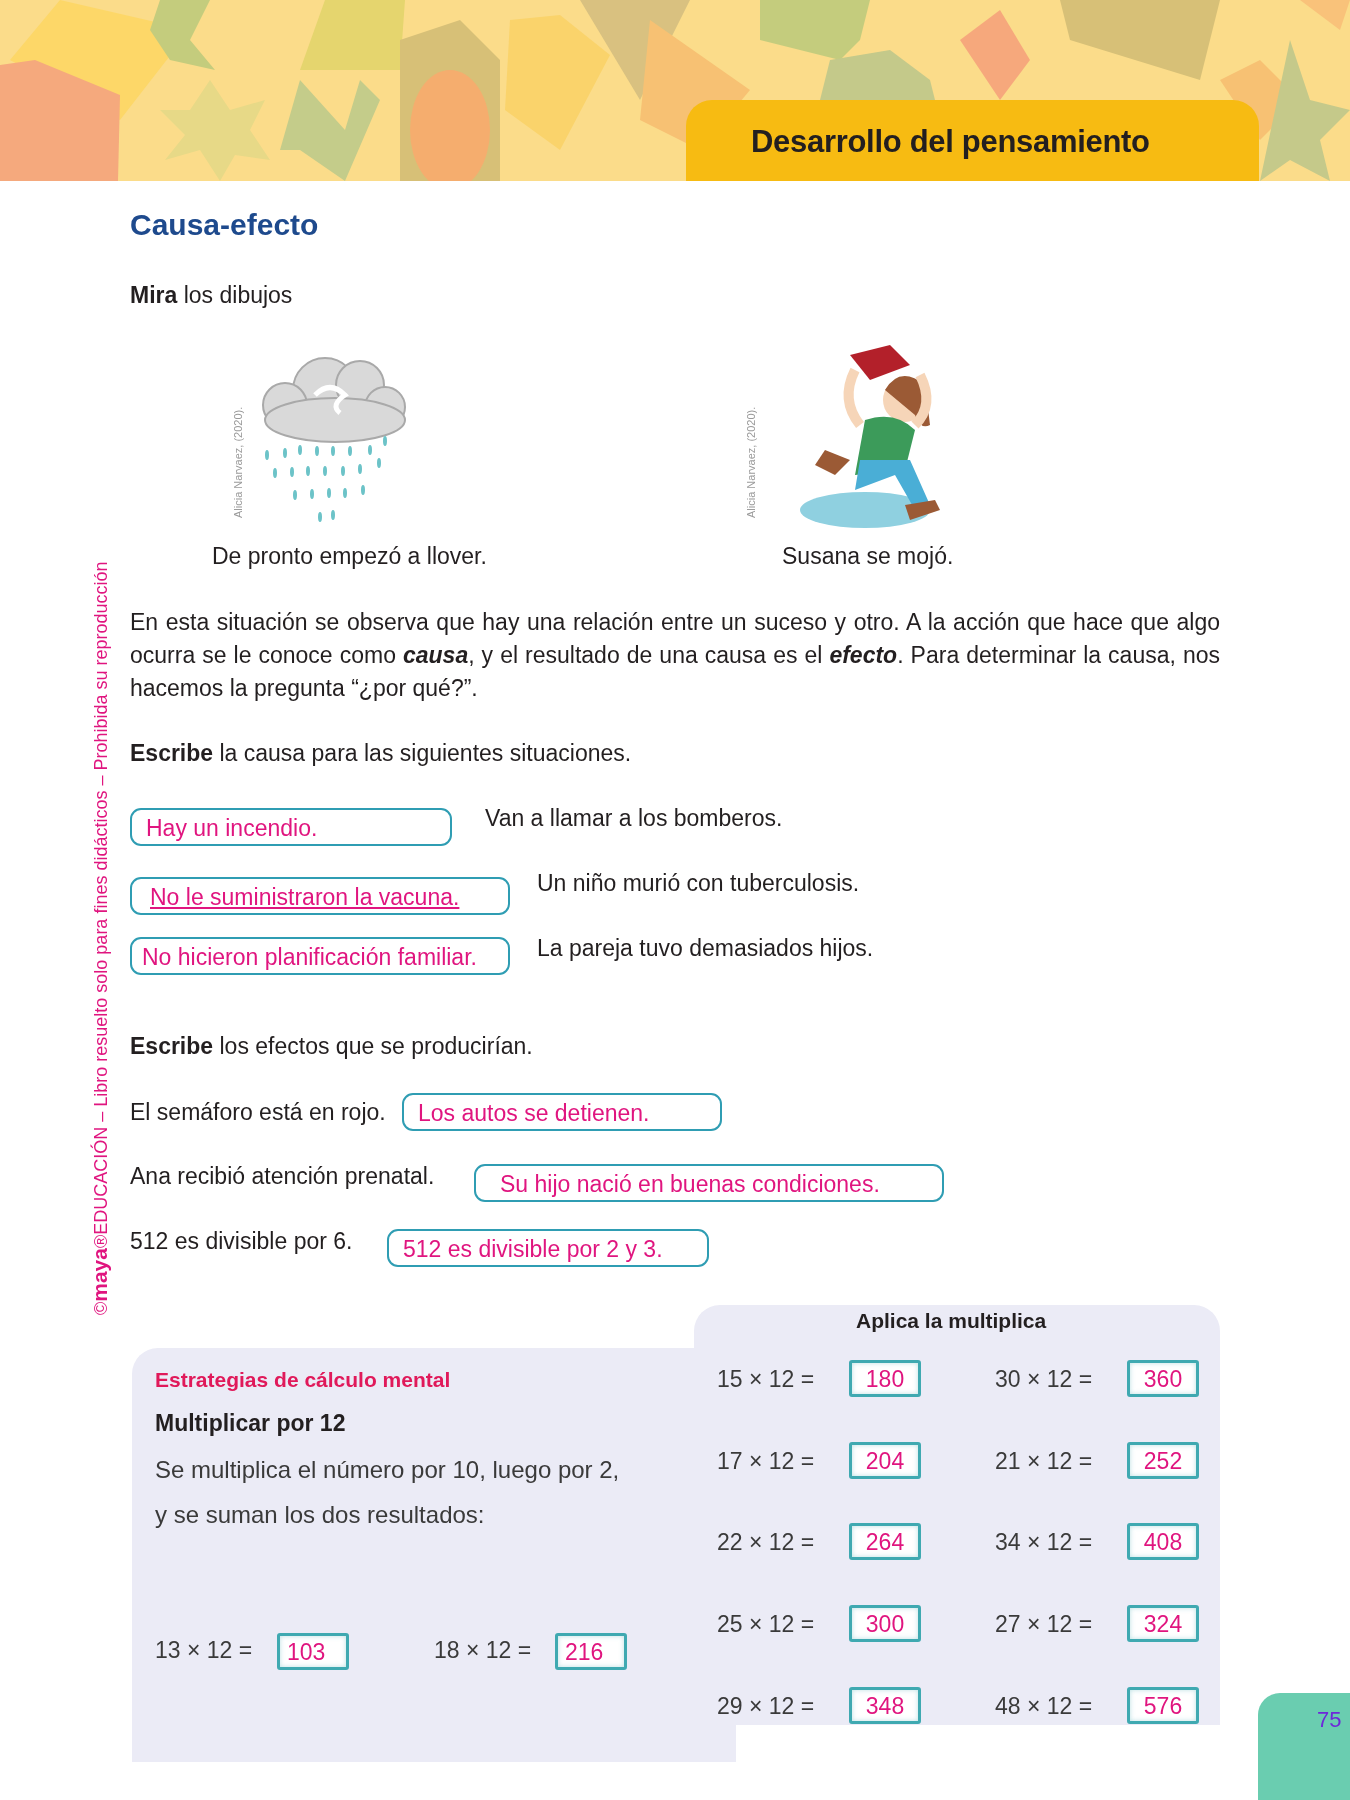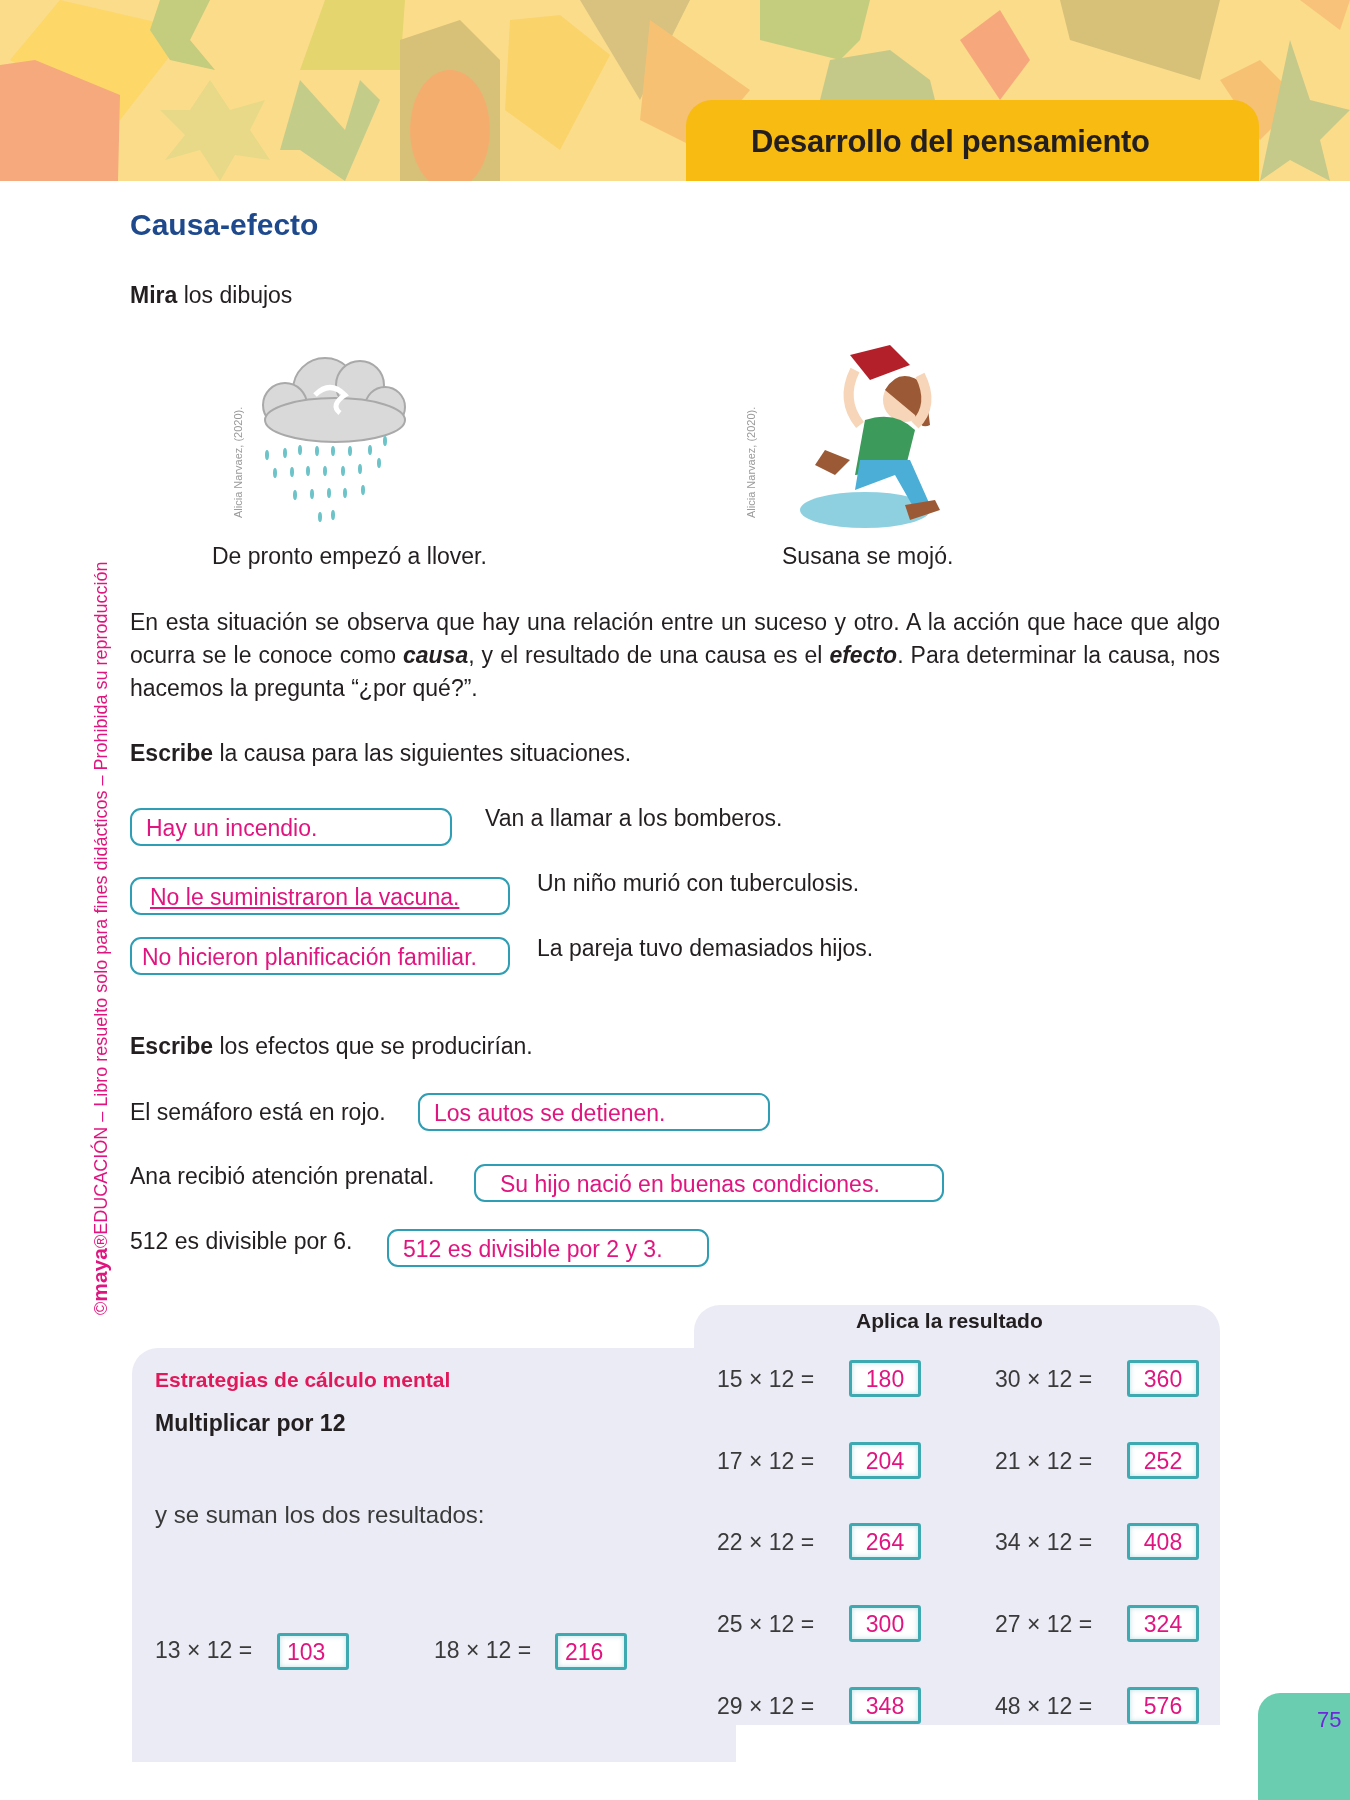--- a/index.html
+++ b/index.html
@@ -153,51 +153,52 @@
 <div class="answer-box" style="left:130px; top:937px; width:380px;">
     <span style="left:10px;">No hicieron planificación familiar.</span>
   </div>
 <div class="txt" style="left:537px; top:935px;">La pareja tuvo demasiados hijos.</div>
 
 <div class="txt" style="left:130px; top:1033px;">
   <b>Escribe</b><span> los efectos que se producirían.</span>
 </div>
 
 <div class="txt" style="left:130px; top:1099px;">El semáforo está en rojo.</div>
-<div class="answer-box" style="left:418px; top:1093px; width:352px;">
+<div class="answer-box" style="left:402px; top:1093px; width:320px;">
     <span>Los autos se detienen.</span>
   </div>
 
 <div class="txt" style="left:130px; top:1163px;">Ana recibió atención prenatal.</div>
 <div class="answer-box" style="left:474px; top:1164px; width:470px;">
     <span style="left:24px;">Su hijo nació en buenas condiciones.</span>
   </div>
 
 <div class="txt" style="left:130px; top:1228px;">512 es divisible por 6.</div>
 <div class="answer-box" style="left:387px; top:1229px; width:322px;">
     <span>512 es divisible por 2 y 3.</span>
   </div>
 
 <div class="panel panel-left">
   <div class="p-head" style="left:23px; top:20px; font-size:21px; color:#e0195a;">Estrategias de cálculo mental</div>
   <div class="p-head" style="left:23px; top:62px; font-size:23px; color:#231f20;">Multiplicar por 12</div>
+  <div class="calc" style="left:23px; top:108px; font-size:24px;">Se multiplica el número por 10, luego por 2,</div>
   <div class="calc" style="left:23px; top:153px; font-size:24px;">y se suman los dos resultados:</div>
 
   <div class="calc" style="left:23px; top:289px;">13 × 12 =</div>
   <div class="num-box left-align" style="left:145px; top:285px;">
       <span>103</span>
     </div>
   <div class="calc" style="left:302px; top:289px;">18 × 12 =</div>
   <div class="num-box left-align" style="left:423px; top:285px;">
       <span>216</span>
     </div>
 </div>
 
 <div class="panel panel-right">
-  <div class="p-head" style="left:162px; top:4px; font-size:21px; color:#231f20;">Aplica la resultado</div>
+  <div class="p-head" style="left:162px; top:4px; font-size:21px; color:#231f20;">Aplica la multiplica</div>
   <div id="apply-grid">
       <div class="calc" style="left: 23px; top: 61px;">15 ×  12 =</div>
       <div class="num-box" style="left: 155px; top: 55px;">
         <span>180</span>
       </div>
       <div class="calc" style="left: 23px; top: 143px;">17 ×  12 =</div>
       <div class="num-box" style="left: 155px; top: 137px;">
         <span>204</span>
       </div>
       <div class="calc" style="left: 23px; top: 224px;">22 ×  12 =</div>

